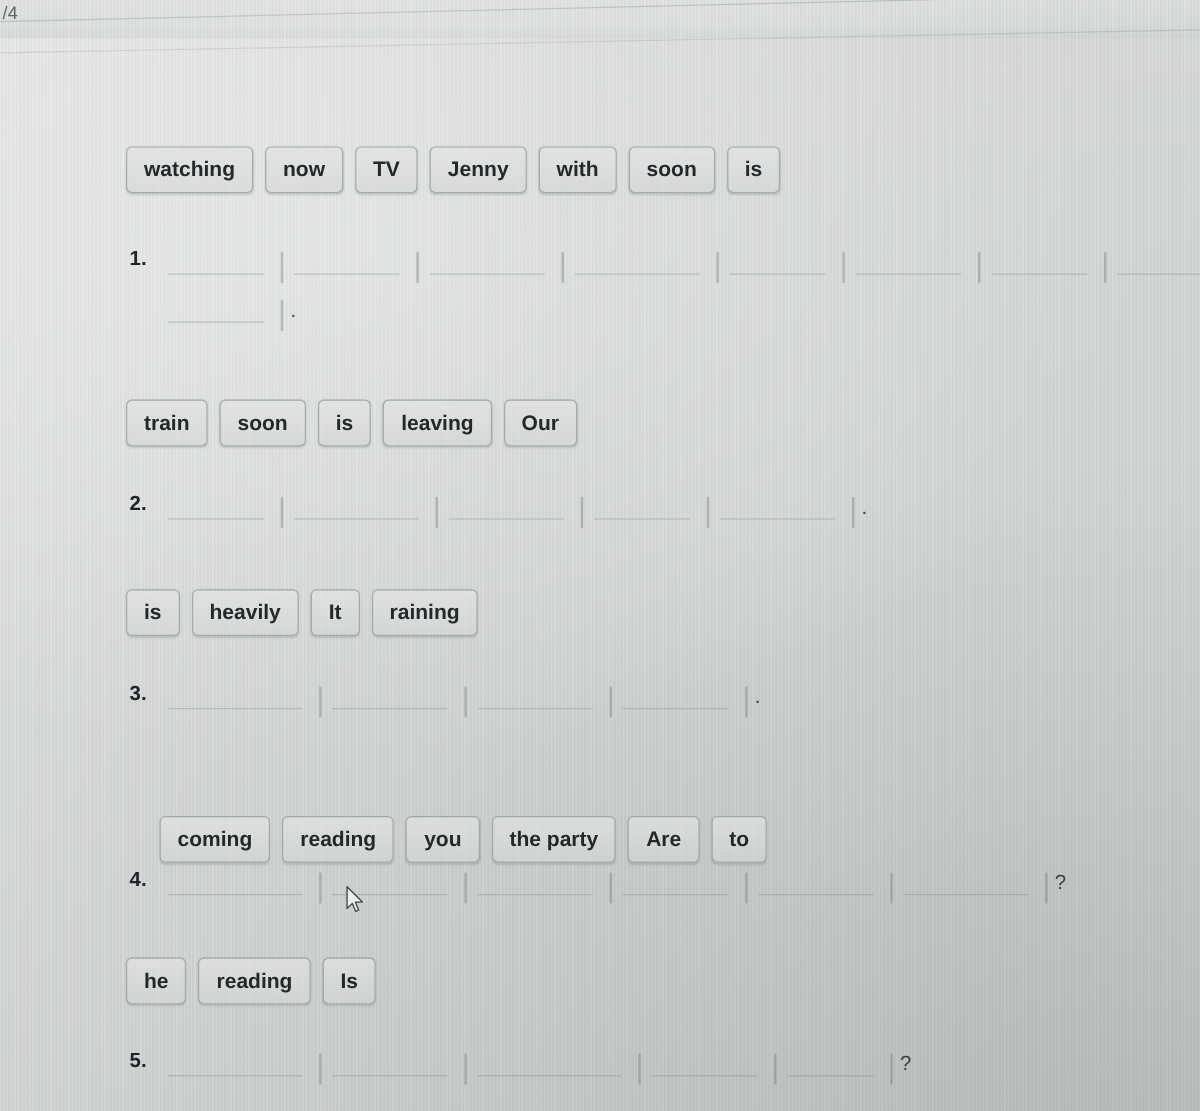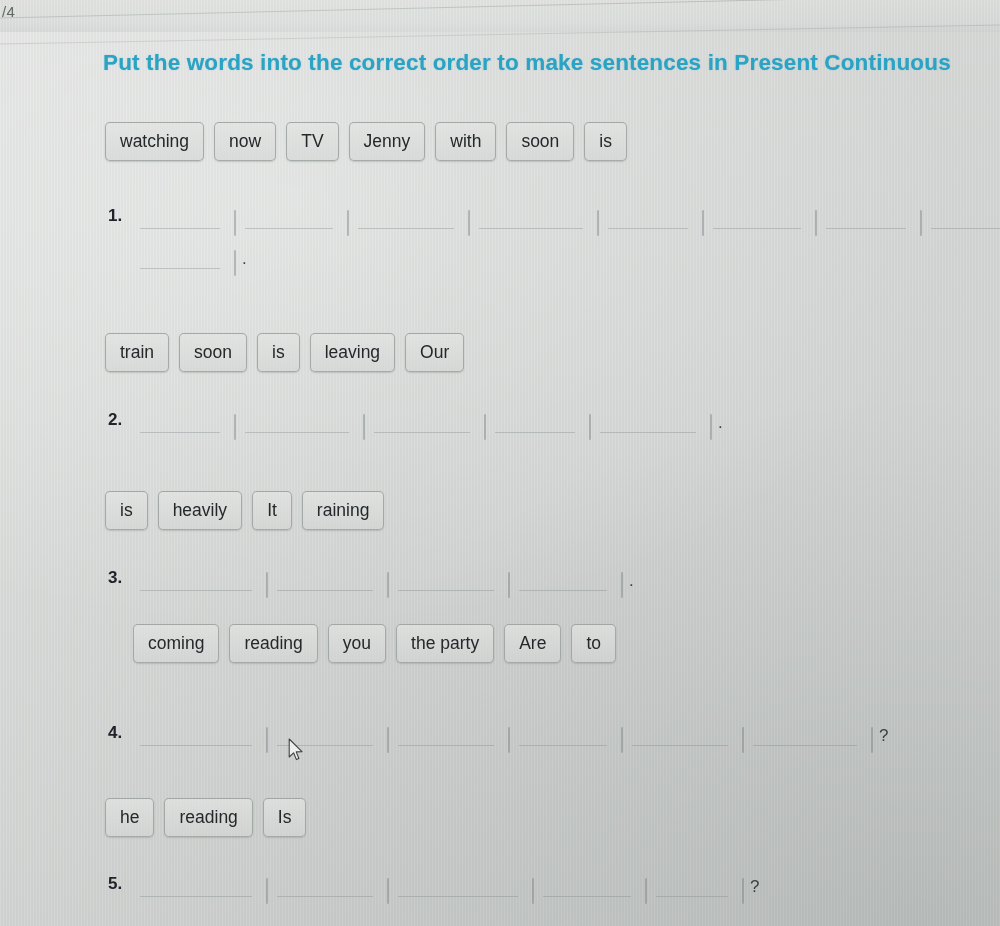--- a/index.html
+++ b/index.html
@@ -116,20 +116,21 @@
     height: 37px;
     padding: 0 14px;
     border: 1px solid rgba(146,152,150,0.75);
     border-radius: 5px;
     background: linear-gradient(180deg, rgba(226,228,226,0.72) 0%, rgba(211,214,212,0.62) 100%);
     color: #24282a;
     font-size: 17.5px;
     line-height: 1;
     white-space: nowrap;
     box-shadow: 0 1px 1.5px rgba(120,126,124,0.30);
+    font-weight: bold;
   }
 
   
   .answer-block {
     position: absolute;
     z-index: 7;
   }
   .answer-line {
     display: flex;
     align-items: flex-end;
@@ -195,21 +196,20 @@
 <body>
 
 <div id="screen-photo">
 
   <div id="top-strip"></div>
   <div id="top-edge-line"></div>
   <div id="page-seam"></div>
 
   <div id="page-fragment-label">/4</div>
 
-  <div id="exercise-title">Put the words into the correct order to make sentences in Present Continuous</div>
 
   <div id="content-root">
       <div class="chip-row" style="left: 105px; top: 122px;">
         <div class="word-chip">watching</div>
         <div class="word-chip">now</div>
         <div class="word-chip">TV</div>
         <div class="word-chip">Jenny</div>
         <div class="word-chip">with</div>
         <div class="word-chip">soon</div>
         <div class="word-chip">is</div>
@@ -312,21 +312,21 @@
             <div class="rule"></div>
           </div>
           <div class="divider"></div>
           <div class="slot" style="width: 104px;">
             <div class="rule"></div>
           </div>
           <div class="divider"></div>
           <div class="terminator">.</div>
         </div>
       </div>
-      <div class="chip-row" style="left: 105px; top: 624px; padding-left: 28px;">
+      <div class="chip-row" style="left: 105px; top: 680px; padding-left: 28px;">
         <div class="word-chip">coming</div>
         <div class="word-chip">reading</div>
         <div class="word-chip">you</div>
         <div class="word-chip">the party</div>
         <div class="word-chip">Are</div>
         <div class="word-chip">to</div>
       </div>
       <div class="answer-block" style="left: 108px; top: 713px;">
         <div class="answer-line">
           <div class="q-number">4.</div>

